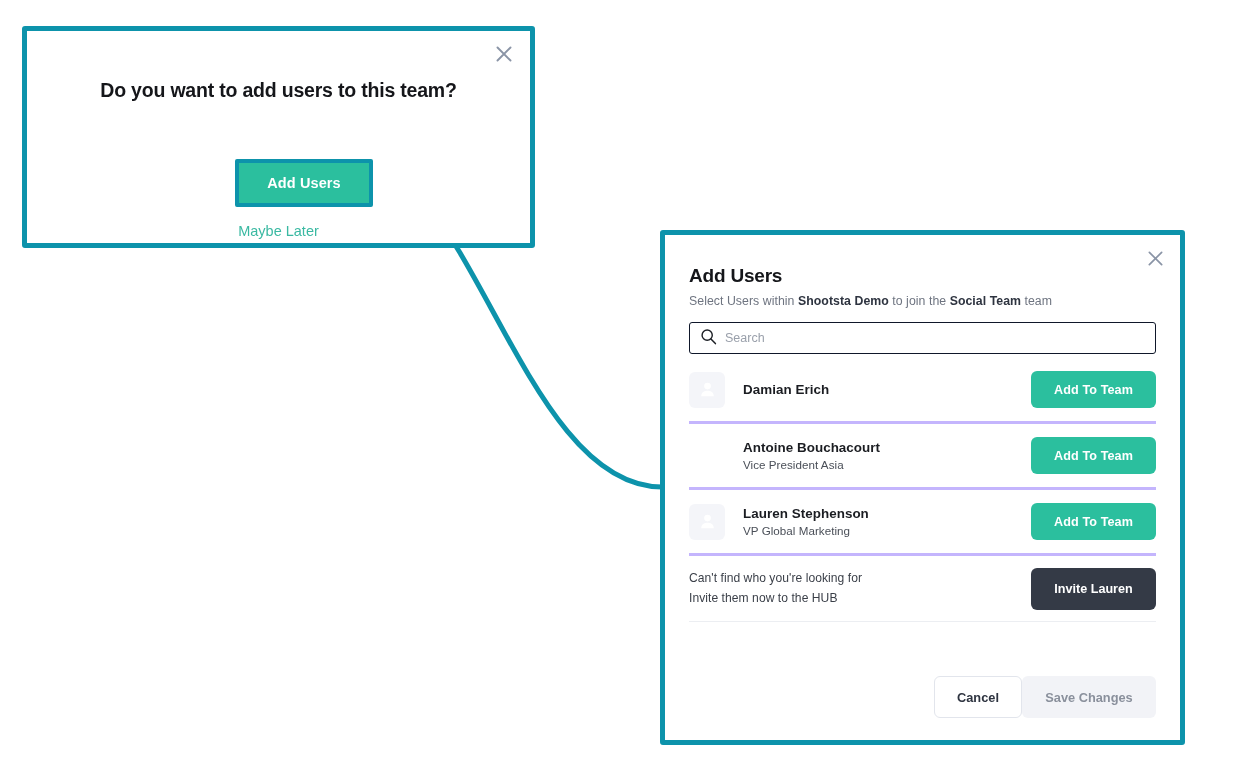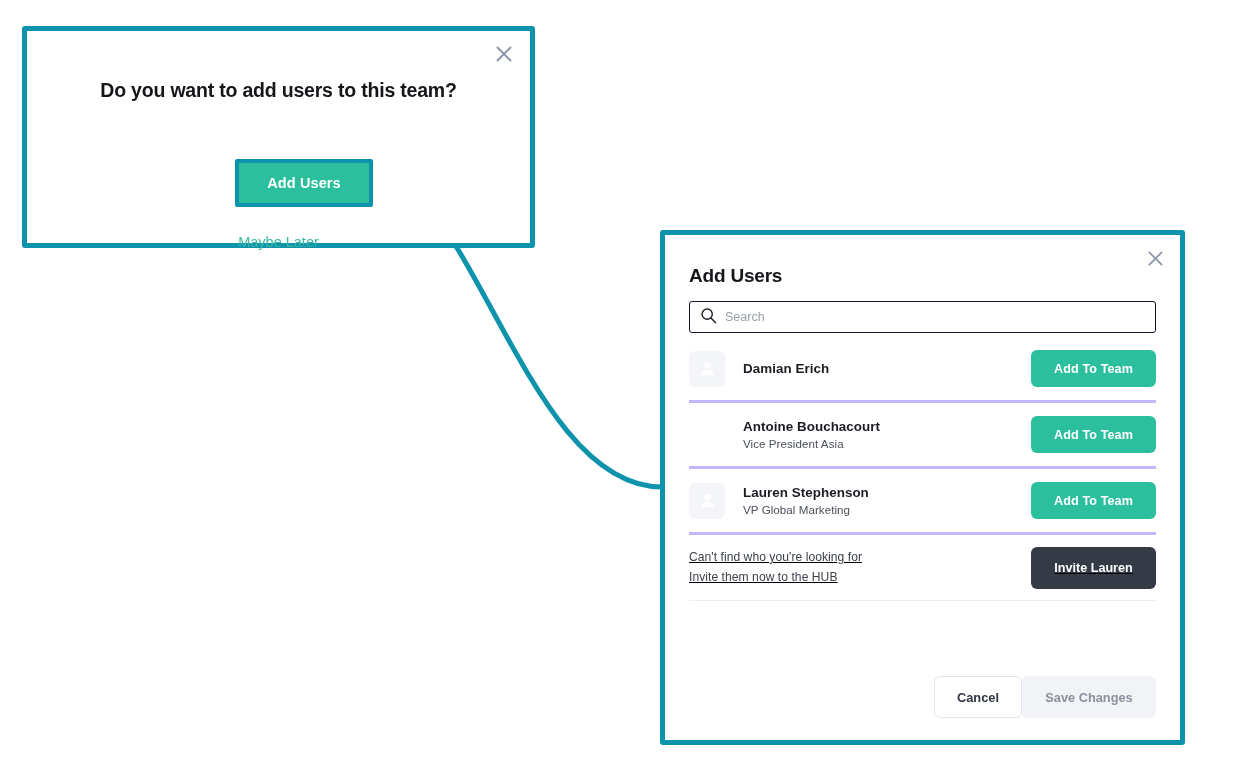--- a/index.html
+++ b/index.html
@@ -45,21 +45,21 @@
     background: #2bbf9e;
     border: 4px solid #0d93ab;
     border-radius: 2px;
     color: #ffffff;
     font-size: 14.5px; font-weight: 700; letter-spacing: 0.1px;
     display: flex; align-items: center; justify-content: center;
     cursor: pointer;
     z-index: 3;
   }
   #dialog-confirm .link-btn {
-    position: absolute; left: 0; right: 0; top: 203px;
+    position: absolute; left: 0; right: 0; top: 192px;
     text-align: center;
     color: #3ab9a2;
     font-size: 14.5px; font-weight: 400;
     cursor: pointer;
   }
 
   
   #dialog-add-users { left: 660px; top: 230px; width: 525px; height: 515px; }
   #dialog-add-users .inner { position: relative; width: 100%; height: 100%; padding: 22px 24px 0 24px; }
   #dialog-add-users .close-btn {
@@ -110,21 +110,20 @@
     color: #fff; font-size: 12.6px; font-weight: 700;
     display: flex; align-items: center; justify-content: center;
     cursor: pointer;
     letter-spacing: 0.1px;
   }
 
   .invite-row {
     display: flex; align-items: center;
     height: 66px;
     border-bottom: 1px solid #eceef2;
-    text-decoration: underline;
   }
   .invite-text { flex: 1 1 auto; font-size: 12.1px; color: #3a3f48; line-height: 1.62; letter-spacing: 0.05px; }
   .invite-btn {
     flex: 0 0 auto;
     width: 125px; height: 42px;
     background: #343a46;
     border-radius: 6px;
     color: #fff; font-size: 12.6px; font-weight: 700;
     display: flex; align-items: center; justify-content: center;
     cursor: pointer;
@@ -180,20 +179,21 @@
     <div class="inner">
 
       <div class="close-btn">
         <svg class="x-glyph" width="17" height="17" viewBox="0 0 18 18" aria-hidden="true">
           <path d="M2.5 2.5 L15.5 15.5 M15.5 2.5 L2.5 15.5" stroke="#8a94a6" stroke-width="1.8" stroke-linecap="round"></path>
         </svg>
       </div>
 
       <div class="modal-title">Add Users</div>
 
+      <div class="modal-sub"><span>Select Users within </span><b>Shootsta Demo</b><span> to join the </span><b>Social Team</b><span> team</span></div>
 
       <div class="search-wrap">
         <span>
           <svg width="17" height="17" viewBox="0 0 18 18" aria-hidden="true">
             <circle cx="7.6" cy="7.6" r="5.4" fill="none" stroke="#1d2026" stroke-width="1.5"></circle>
             <path d="M11.6 11.6 L16.3 16.5" stroke="#1d2026" stroke-width="1.6" stroke-linecap="round"></path>
           </svg>
         </span>
         <span class="ph">Search</span>
       </div>

